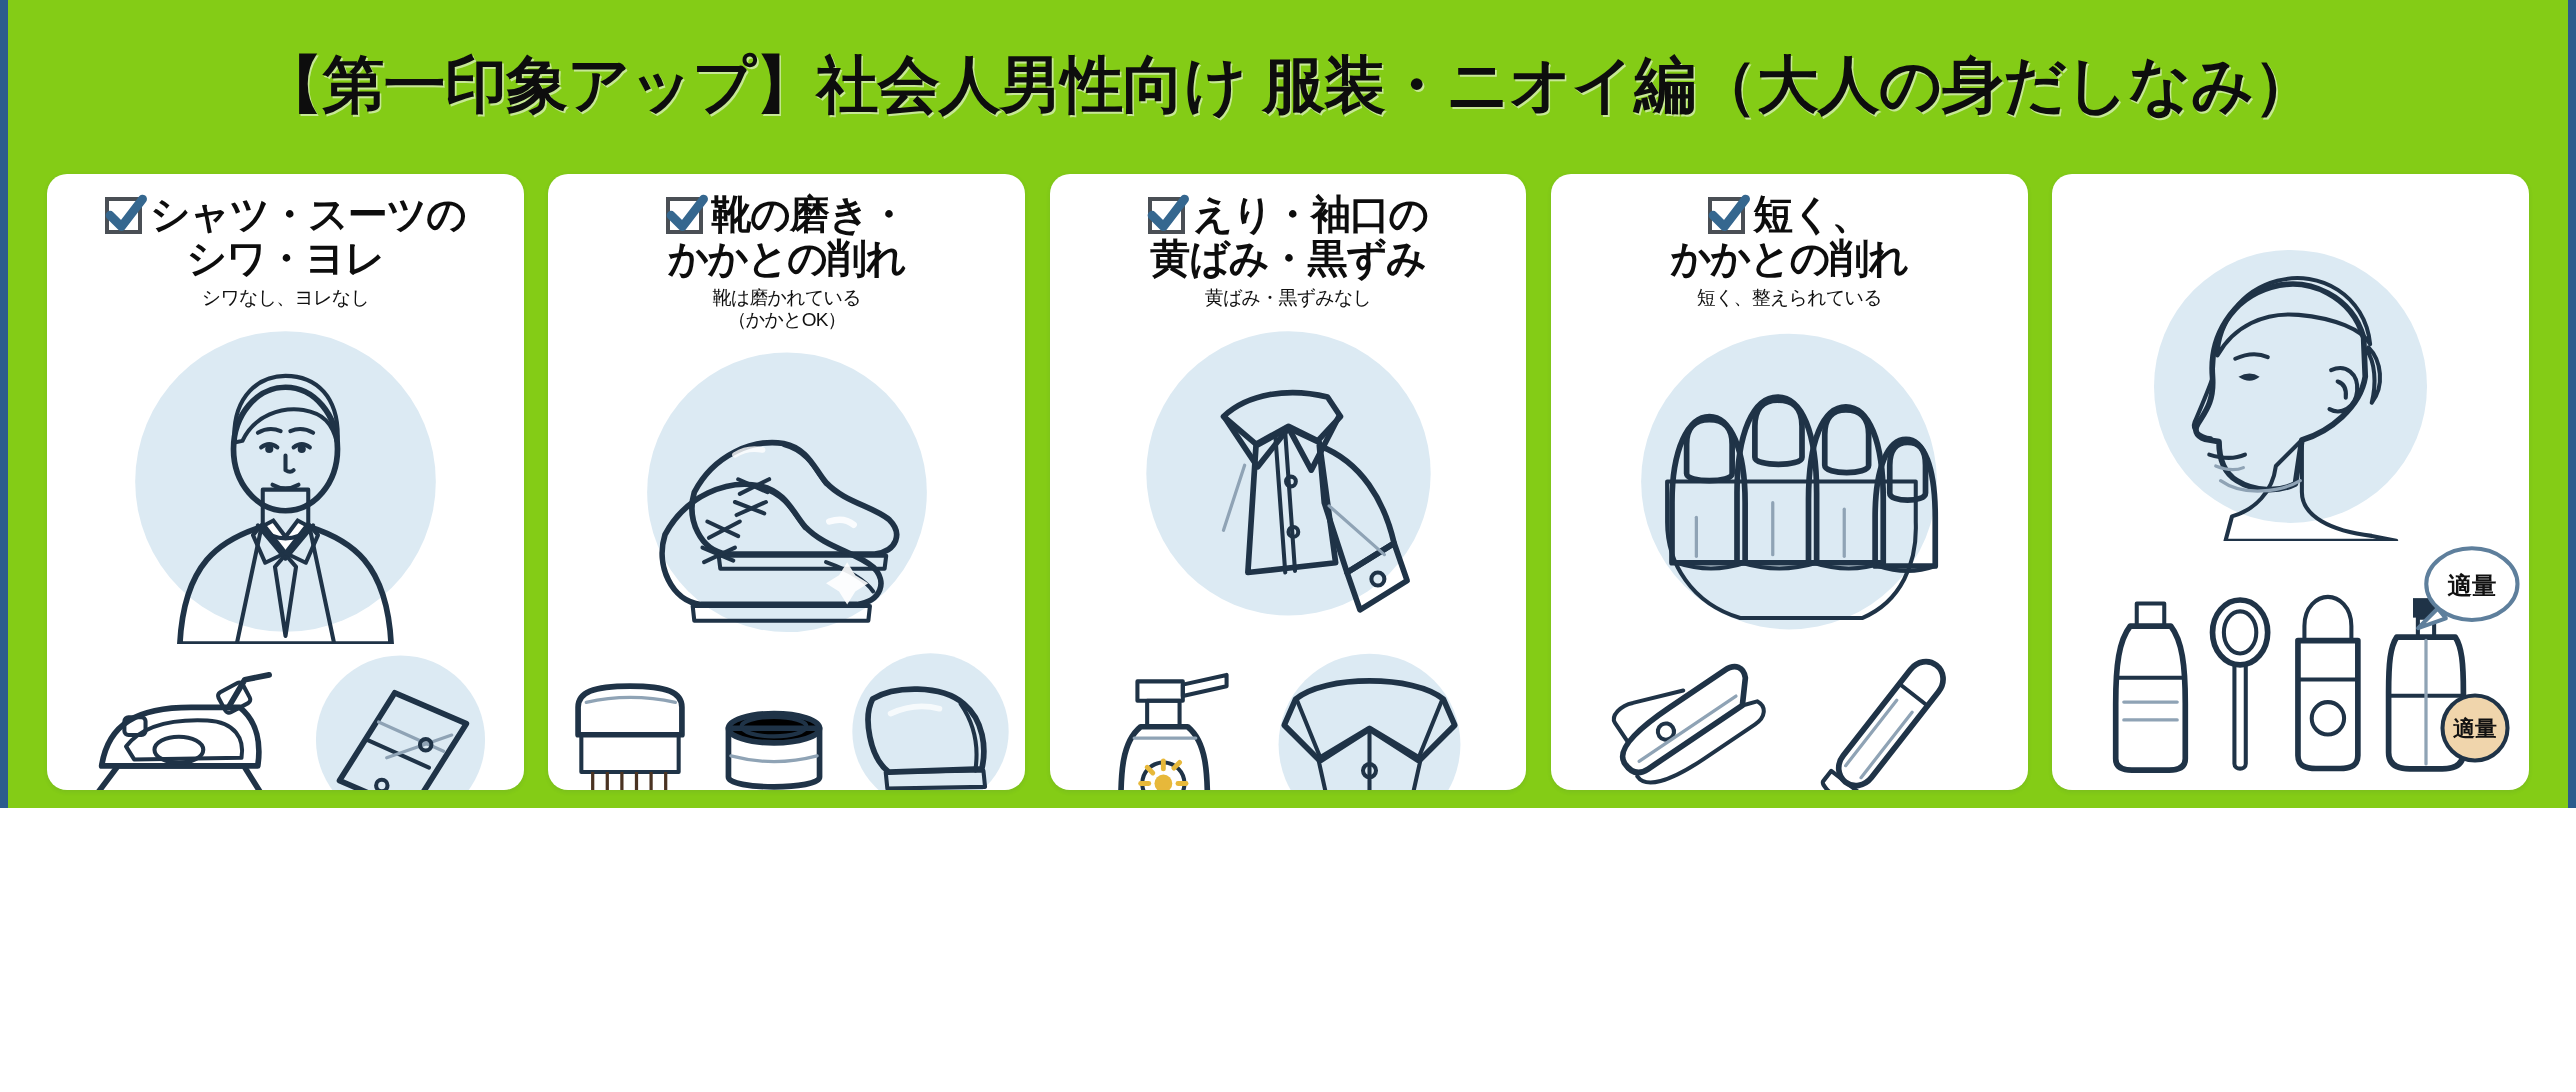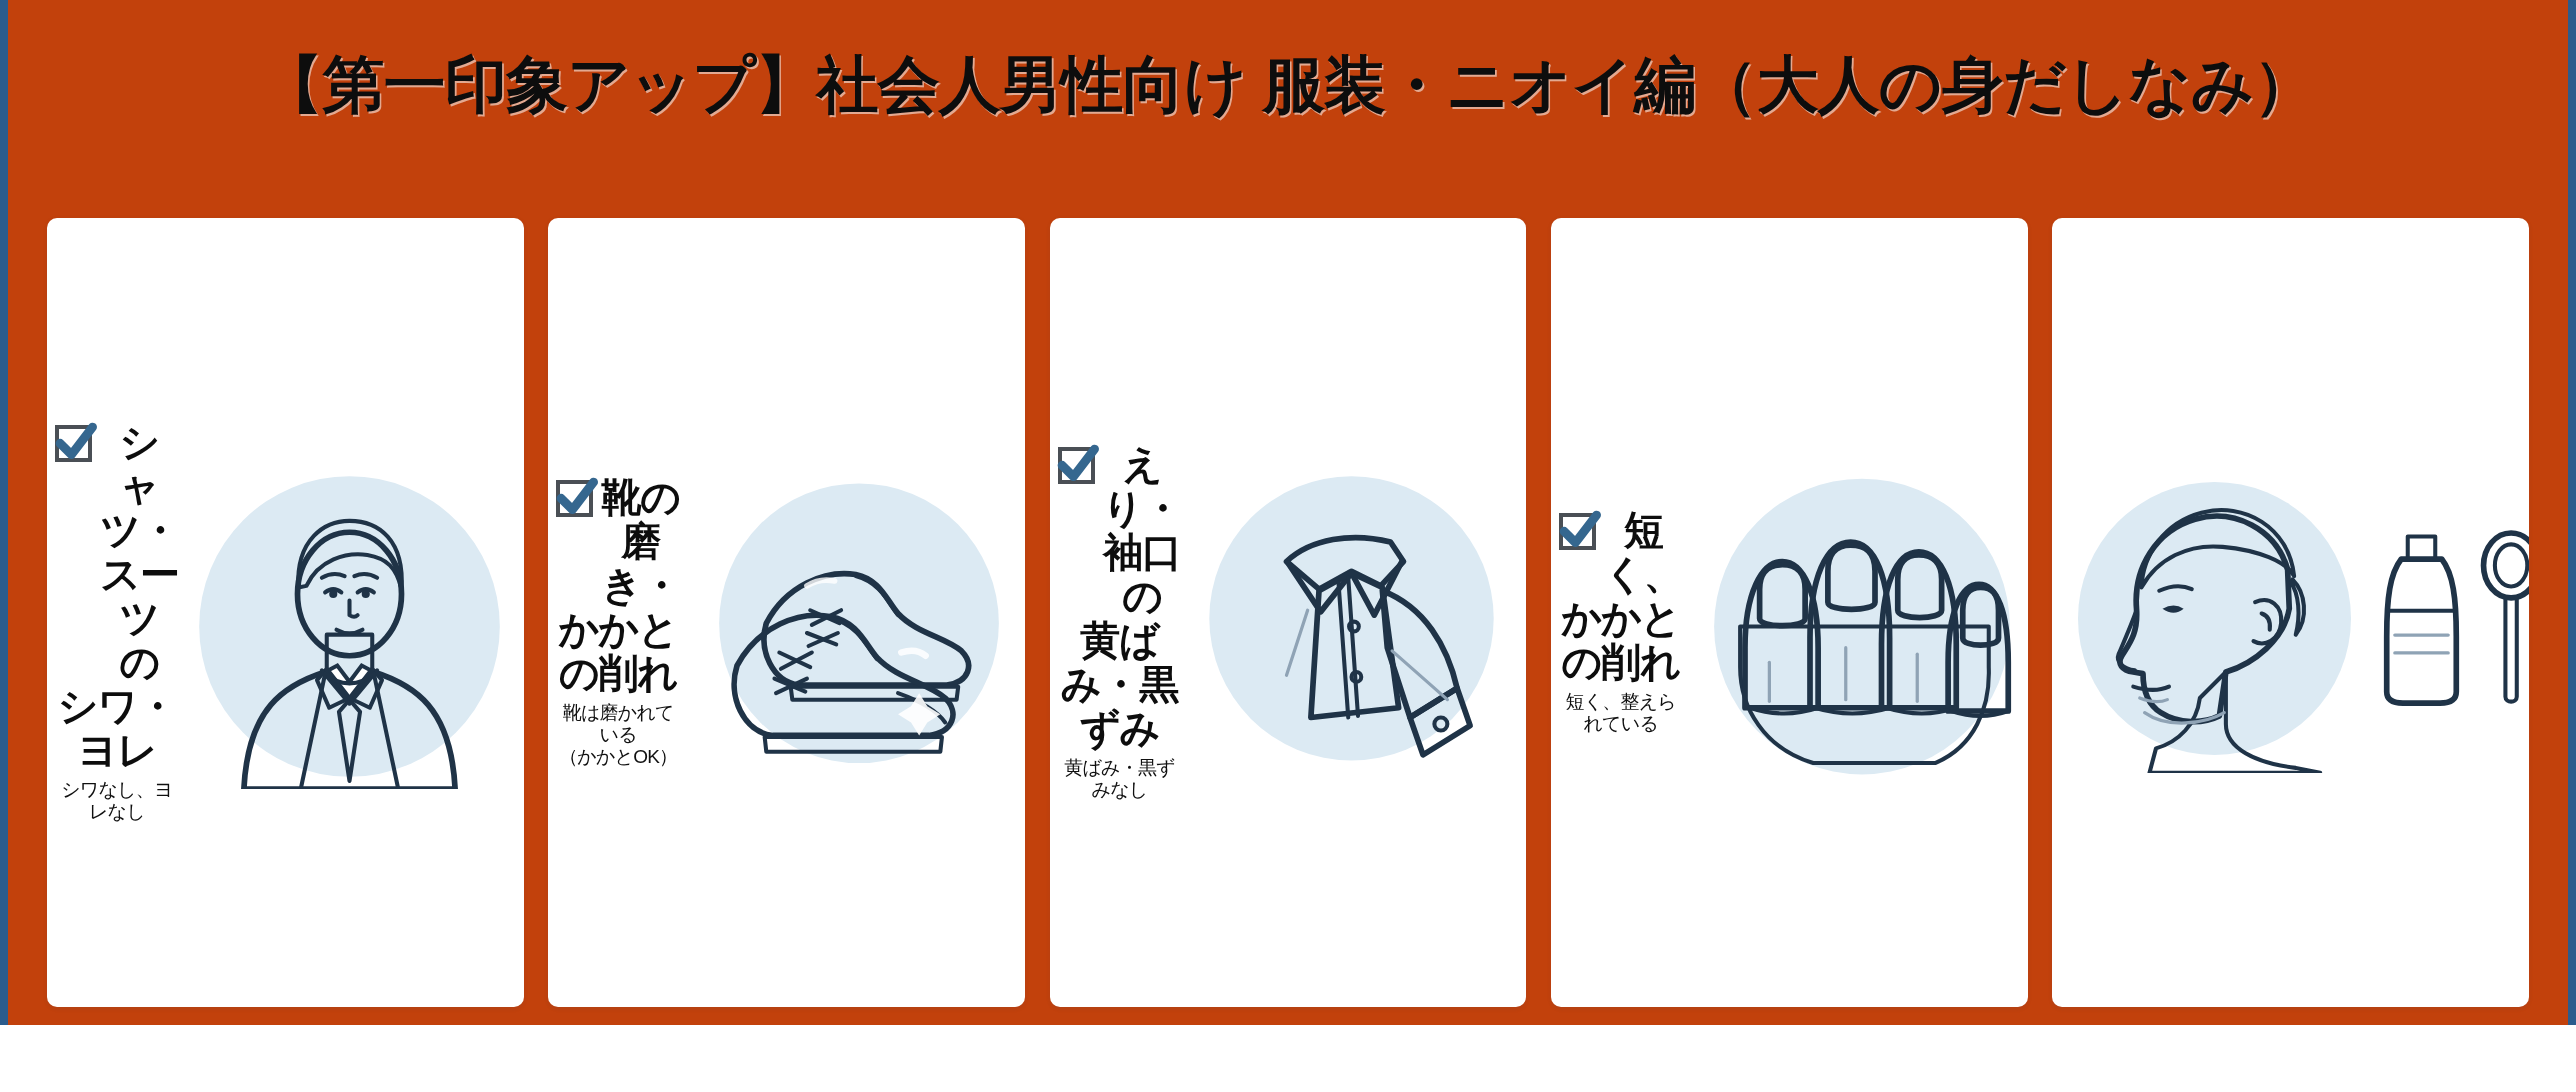--- a/index.html
+++ b/index.html
@@ -3,22 +3,22 @@
 <meta charset="utf-8">
 <style>
   * { box-sizing: border-box; margin: 0; padding: 0; }
   html, body {
     width: 2576px; height: 1093px;
     overflow: hidden;
     font-family: "Liberation Sans", "DejaVu Sans", sans-serif;
   }
   #page {
     position: relative;
-    width: 2576px; height: 1025px;
-    background: #c2410c;
+    width: 2576px; height: 808px;
+    background: #84cc16;
     border-left: 8.1px solid #2c5c8d;
     border-right: 8.1px solid #2c5c8d;
     overflow: hidden;
   }
   
   #title-bar {
     position: absolute;
     top: 0; left: 0; right: 0;
     height: 169px;
     display: flex;
@@ -39,29 +39,28 @@
     top: 174px;
     left: 39px;
     right: 39px;
     bottom: 18px;
     display: flex;
     gap: 24.4px;
   }
   .card {
     flex: 1 1 0;
     background: #ffffff;
-    border-radius: 10px;
+    border-radius: 20px;
     position: relative;
     overflow: hidden;
     box-shadow: 0 1.6px 4.1px rgba(40,70,100,0.10);
     display: flex;
-    flex-direction: row;
+    flex-direction: column;
     align-items: center;
     padding-top: 18px;
-    margin-top: 44px;
   }
   .card-head {
     width: 100%;
     padding: 0 8.1px;
     text-align: center;
   }
   .head-line {
     display: flex;
     align-items: flex-start;
     justify-content: center;

